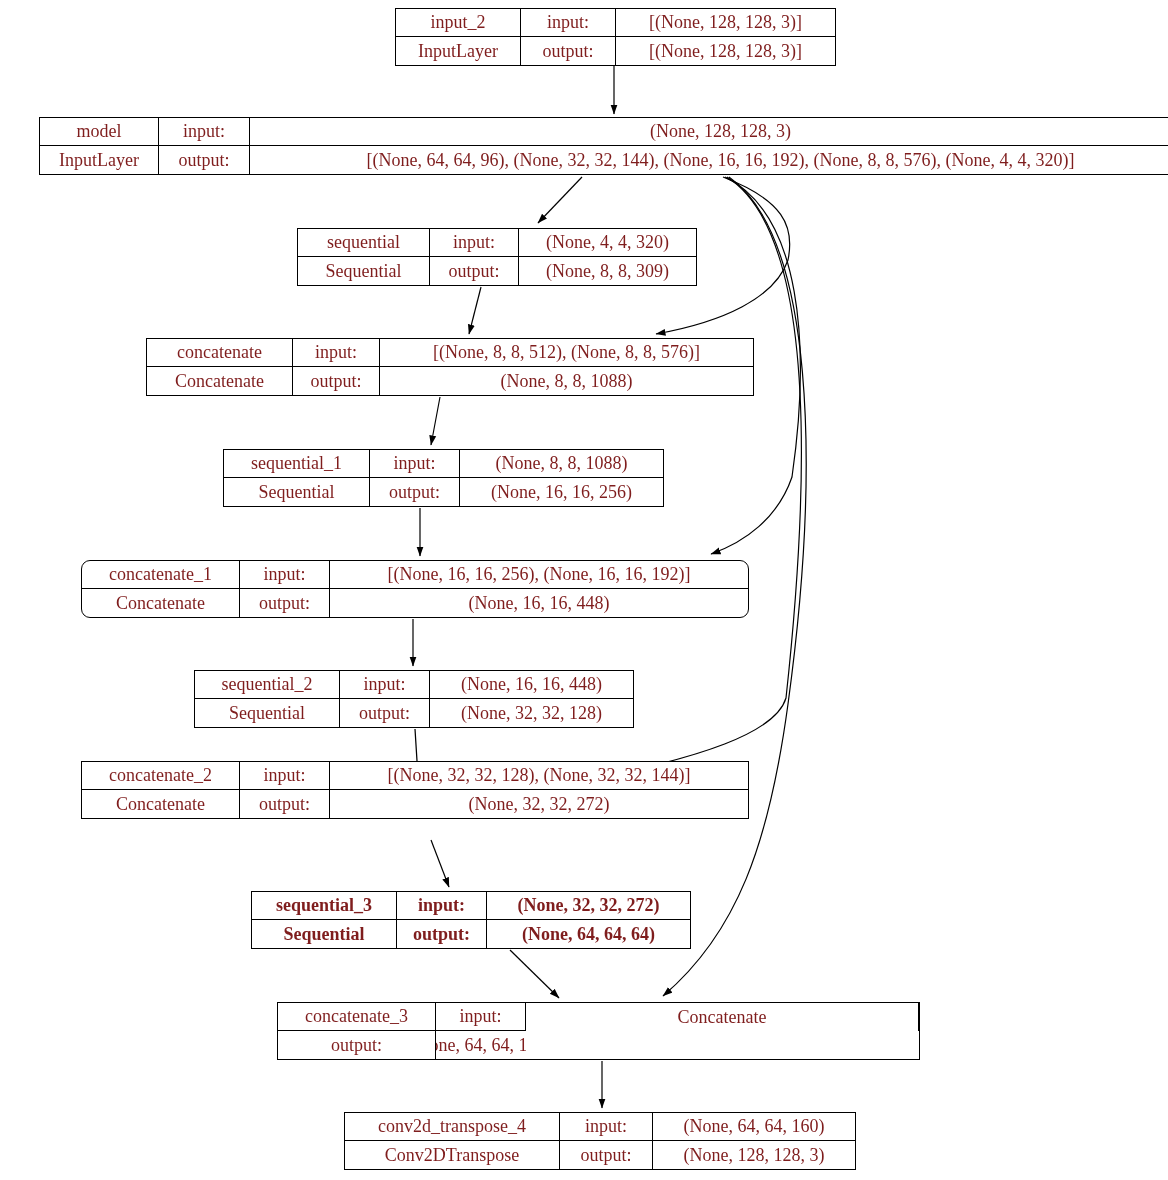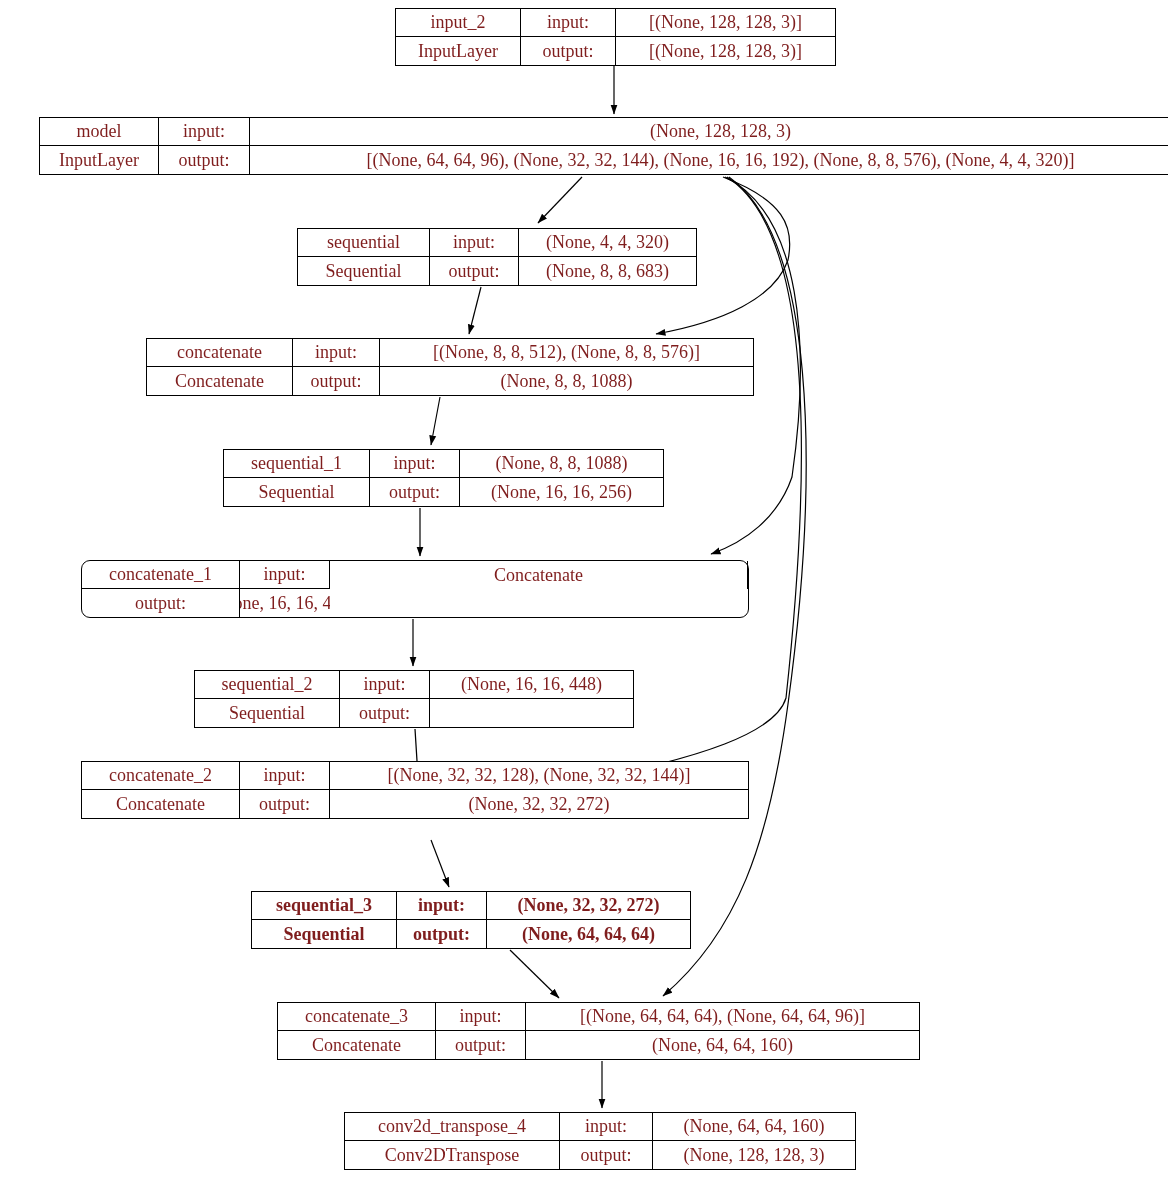--- a/index.html
+++ b/index.html
@@ -89,21 +89,21 @@
     <div class="cell last-row">output:</div>
     <div class="cell last-col last-row">[(None, 64, 64, 96), (None, 32, 32, 144), (None, 16, 16, 192), (None, 8, 8, 576), (None, 4, 4, 320)]</div>
   </div>
 
   <div class="node" style="left:266px; top:228px; grid-template-columns:132px 89px 177px;">
     <div class="cell">sequential</div>
     <div class="cell">input:</div>
     <div class="cell last-col">(None, 4, 4, 320)</div>
     <div class="cell last-row">Sequential</div>
     <div class="cell last-row">output:</div>
-    <div class="cell last-col last-row">(None, 8, 8, 683)</div>
+    <div class="cell last-col last-row">(None, 8, 8, 309)</div>
   </div>
 
   <div class="node" style="left:115px; top:338px; grid-template-columns:146px 87px 373px;">
     <div class="cell">concatenate</div>
     <div class="cell">input:</div>
     <div class="cell last-col">[(None, 8, 8, 512), (None, 8, 8, 576)]</div>
     <div class="cell last-row">Concatenate</div>
     <div class="cell last-row">output:</div>
     <div class="cell last-col last-row">(None, 8, 8, 1088)</div>
   </div>
@@ -113,31 +113,33 @@
     <div class="cell">input:</div>
     <div class="cell last-col">(None, 8, 8, 1088)</div>
     <div class="cell last-row">Sequential</div>
     <div class="cell last-row">output:</div>
     <div class="cell last-col last-row">(None, 16, 16, 256)</div>
   </div>
 
   <div class="node" style="left:50px; top:560px; grid-template-columns:158px 90px 418px;border-radius:9px;">
     <div class="cell">concatenate_1</div>
     <div class="cell">input:</div>
+    <div class="cell last-col">[(None, 16, 16, 256), (None, 16, 16, 192)]</div>
     <div class="cell last-row">Concatenate</div>
     <div class="cell last-row">output:</div>
     <div class="cell last-col last-row">(None, 16, 16, 448)</div>
   </div>
 
   <div class="node" style="left:163px; top:670px; grid-template-columns:145px 90px 203px;text-align:center;">
     <div class="cell">sequential_2</div>
     <div class="cell">input:</div>
     <div class="cell last-col">(None, 16, 16, 448)</div>
     <div class="cell last-row">Sequential</div>
     <div class="cell last-row">output:</div>
+    <div class="cell last-col last-row">(None, 32, 32, 128)</div>
   </div>
 
   <div class="node" style="left:50px; top:761px; grid-template-columns:158px 90px 418px;">
     <div class="cell">concatenate_2</div>
     <div class="cell">input:</div>
     <div class="cell last-col">[(None, 32, 32, 128), (None, 32, 32, 144)]</div>
     <div class="cell last-row">Concatenate</div>
     <div class="cell last-row">output:</div>
     <div class="cell last-col last-row">(None, 32, 32, 272)</div>
   </div>
@@ -147,21 +149,20 @@
     <div class="cell">input:</div>
     <div class="cell last-col">(None, 32, 32, 272)</div>
     <div class="cell last-row">Sequential</div>
     <div class="cell last-row">output:</div>
     <div class="cell last-col last-row">(None, 64, 64, 64)</div>
   </div>
 
   <div class="node" style="left:246px; top:1002px; grid-template-columns:158px 90px 393px;font-family:Liberation Serif, serif;">
     <div class="cell">concatenate_3</div>
     <div class="cell">input:</div>
-    <div class="cell last-col">[(None, 64, 64, 64), (None, 64, 64, 96)]</div>
     <div class="cell last-row">Concatenate</div>
     <div class="cell last-row">output:</div>
     <div class="cell last-col last-row">(None, 64, 64, 160)</div>
   </div>
 
   <div class="node" style="left:313px; top:1112px; grid-template-columns:215px 93px 202px;">
     <div class="cell">conv2d_transpose_4</div>
     <div class="cell">input:</div>
     <div class="cell last-col">(None, 64, 64, 160)</div>
     <div class="cell last-row">Conv2DTranspose</div>

